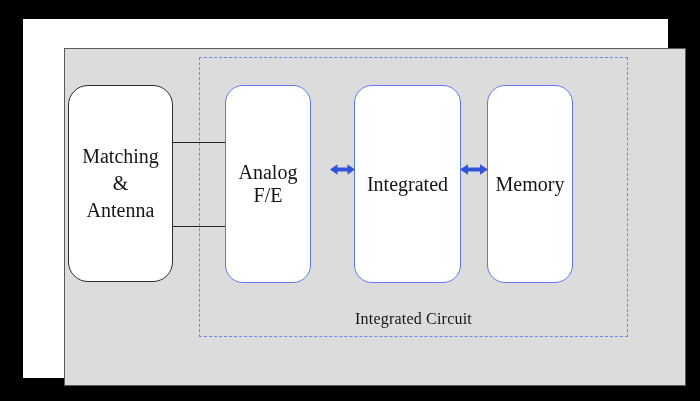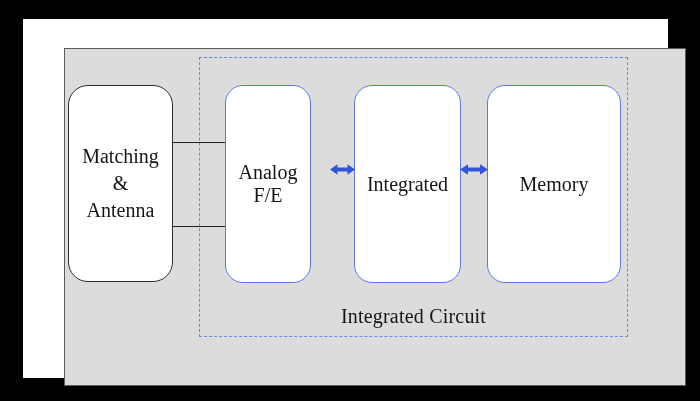--- a/index.html
+++ b/index.html
@@ -19,21 +19,21 @@
     background:#dcdcdc;
     border:1.5px solid #5a5a5a;
   }
   .dashed-group{
     position:absolute;left:199px;top:57px;width:427px;height:278px;
     border:1.6px dashed #6e88ea;
   }
   .group-label{
     position:absolute;left:0;bottom:8px;width:100%;
     text-align:center;
-    font-size:20px;color:#151515;
+    font-size:16px;color:#151515;
     letter-spacing:0.2px;
   }
   .block{
     position:absolute;
     background:#ffffff;
     display:flex;flex-direction:column;justify-content:center;align-items:center;
     text-align:center;
     font-size:20px;color:#151515;
     box-sizing:border-box;
   }
@@ -41,21 +41,21 @@
     left:68px;top:85px;width:105px;height:197px;
     border:1.6px solid #2e2e2e;border-radius:20px;
     line-height:27px;
   }
   .block-blue{
     border:1.6px solid #5b78e8;border-radius:18px;
     top:85px;height:198px;
   }
   .block-analog{left:225px;width:86px;}
   .block-controller{left:354px;width:107px;}
-  .block-memory{left:487px;width:134px;}
+  .block-memory{left:487px;width:86px;}
   .conn-line{
     position:absolute;left:172px;width:53px;height:0;
     border-top:1.8px solid #222222;
   }
   .conn-line-top{top:142px;}
   .conn-line-bottom{top:226px;}
   .arrow{
     position:absolute;top:163px;height:13px;
   }
   .arrow-1{left:330px;width:25px;}

